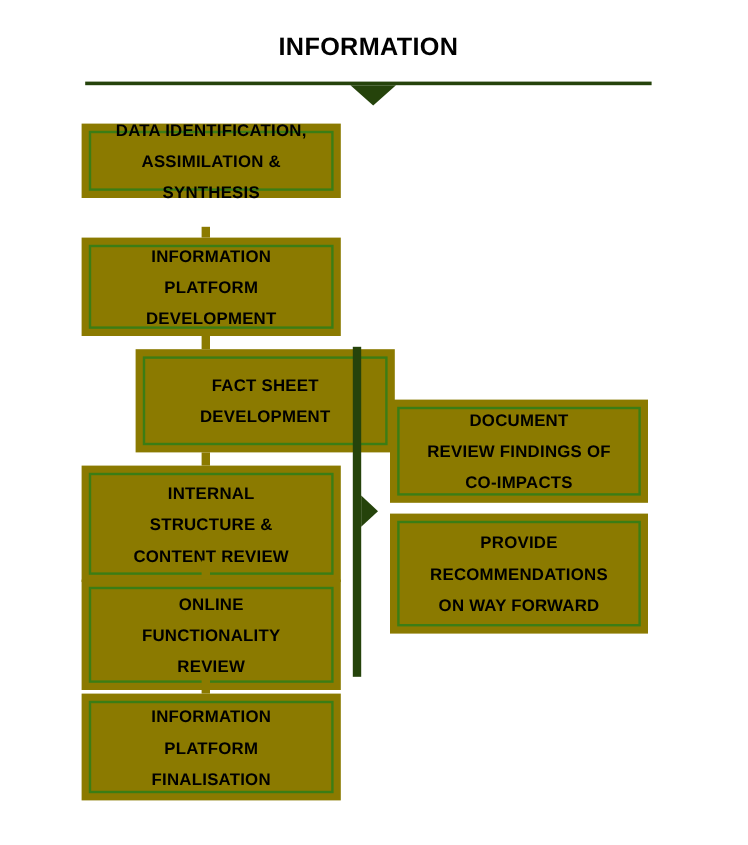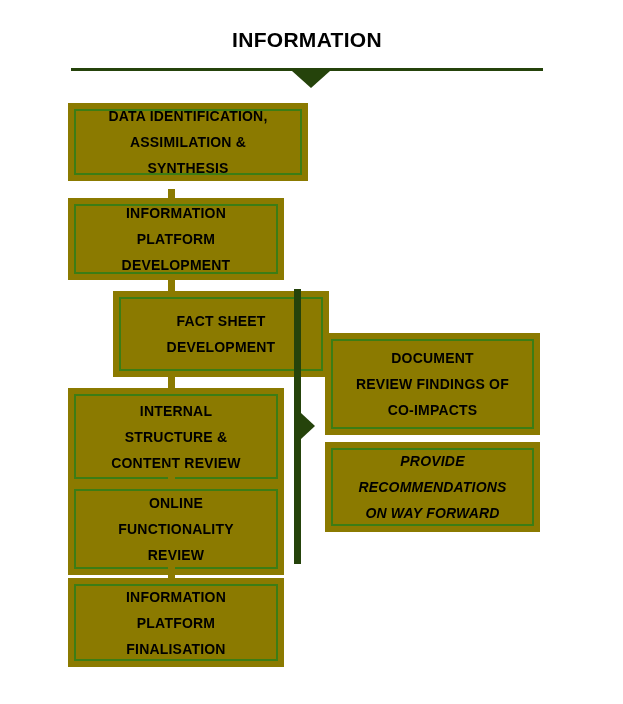--- a/index.html
+++ b/index.html
@@ -62,21 +62,21 @@
   .box .label {
     white-space: pre-line;
     text-align: center;
     font-size: 14px;
     font-weight: bold;
     line-height: 26px;
     letter-spacing: 0.2px;
     color: var(--box-text, #000000);
   }
   .step { left: 68px; width: 216px; }
-  .s1 { top: 103px; height: 78px; padding-left: 24px; }
+  .s1 { top: 103px; height: 62px; }
   .s2 { top: 198px; height: 82px; }
   .s3 { top: 291px; height: 86px; margin-left: 45px; }
   .s4 { top: 388px; height: 97px; }
   .s5 { top: 483px; height: 92px; }
   .s6 { top: 578px; height: 89px; }
   .stub {
     position: absolute;
     left: 168px;
     width: 7px;
     background: var(--connector, #8B7A00);
@@ -98,22 +98,22 @@
     position: absolute;
     left: 301px;
     top: 413px;
     width: 0;
     height: 0;
     border-top: 13px solid transparent;
     border-bottom: 13px solid transparent;
     border-left: 14px solid var(--dark-green, #25430B);
   }
   .outcome { left: 325px; width: 215px; }
-  .o1 { top: 333px; height: 102px; }
-  .o2 { top: 442px; height: 90px; font-style: italic; }
+  .o1 { top: 333px; height: 86px; }
+  .o2 { top: 428px; height: 100px; }
 </style>
 </head>
 <body>
 
 <div class="canvas">
 
   <div class="title">INFORMATION</div>
 
   <div class="hline"></div>
   <div class="tri-down"></div>

